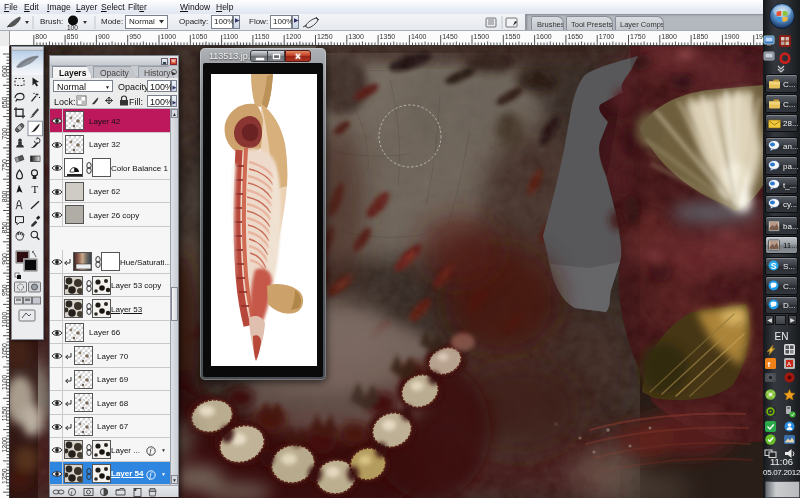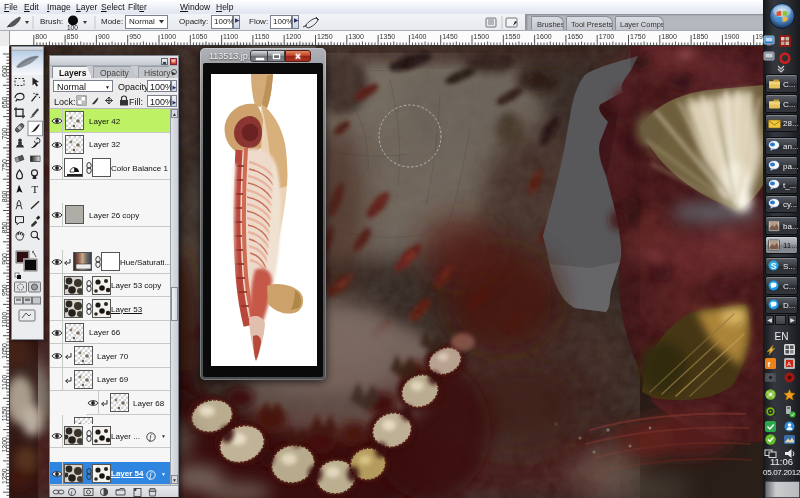--- a/index.html
+++ b/index.html
@@ -1080,21 +1080,21 @@
       <path d="M33,3 l0,7 M29.5,6.5 l7,0 M33,3 l-1.5,1.8 M33,3 l1.5,1.8 M33,10 l-1.5,-1.8 M33,10 l1.5,-1.8 M29.5,6.5 l1.8,-1.5 M29.5,6.5 l1.8,1.5 M36.5,6.5 l-1.8,-1.5 M36.5,6.5 l-1.8,1.5" stroke="#333" stroke-width="1"></path>
       <rect x="44" y="6" width="8" height="5.5" fill="#333"></rect>
         <path d="M45.5,6 v-1.5 a2.5,2.5 0 0,1 5,0 v1.5" fill="none" stroke="#333" stroke-width="1.2"></path>
     </svg>
     <span class="abs" style="left:79px;top:19px;">Fill:</span>
     <div class="abs" style="left:97px;top:17px;width:24px;height:12px;background:#fff;border:1px solid #7b818c;padding:1px 0 0 2px;">100%</div>
     <div class="abs" style="left:121px;top:17px;width:6px;height:12px;background:linear-gradient(#eef2f8,#c9d4e4);border:1px solid #7b818c;font-size:5px;color:#336;padding:3px 0 0 0.5px;">▶</div>
   </div>
 
   <div class="abs" id="laylist" style="left:0;top:53px;width:120px;height:376px;background:#f6f6f6;overflow:hidden;">
-      <div style="position:absolute;left:0;top:0px;width:120px;height:23.5px;background:#bef264;border-bottom:1px solid #c9c9c9;color:#111;">
+      <div style="position:absolute;left:0;top:0px;width:120px;height:23.5px;background:#be185d;border-bottom:1px solid #c9c9c9;color:#111;">
         <div style="position:absolute;left:0;top:0;width:13px;height:23.5px;border-right:1px solid #c9c9c9;">
           <svg width="12" height="10" style="position:absolute;left:1px;top:7px">
             <path d="M1,5 C3,1.8 9,1.8 11,5 C9,8.2 3,8.2 1,5 Z" fill="#f0f0f0" stroke="#222" stroke-width="0.9"></path>
             <circle cx="6" cy="5" r="1.9" fill="#222"></circle>
           </svg>
         </div>
         <div style="position:absolute;left:15px;top:2px;width:19px;height:19px;border:1px solid #555;overflow:hidden;background:#fff;background-image:linear-gradient(45deg,#cfcfcf 25%,transparent 25%,transparent 75%,#cfcfcf 75%),linear-gradient(45deg,#cfcfcf 25%,transparent 25%,transparent 75%,#cfcfcf 75%);background-size:5px 5px;background-position:0 0,2.5px 2.5px;"><svg width="19" height="19">
             <circle cx="5" cy="6" r="1.4" fill="#8a7a66"></circle>
             <circle cx="12" cy="9" r="1.8" fill="#7a6a58"></circle>
             <circle cx="8" cy="14" r="1.2" fill="#6a5c4c"></circle>
@@ -1127,20 +1127,30 @@
             <path d="M9.5,8.5 a4.5,4.5 0 0,0 -4.5,4.5 l4.5,0 z" fill="#fff" stroke="#111" stroke-width="0.7"></path>
             <rect x="2" y="15" width="15" height="2.5" fill="#222"></rect>
           </svg></div>
         <svg width="8" height="12" style="position:absolute;left:35px;top:6px">
           <ellipse cx="4" cy="3.5" rx="2.2" ry="3" fill="none" stroke="#333" stroke-width="1"></ellipse>
           <ellipse cx="4" cy="8.5" rx="2.2" ry="3" fill="none" stroke="#333" stroke-width="1"></ellipse>
         </svg>
         <div style="position:absolute;left:42px;top:2px;width:19px;height:19px;border:1px solid #555;overflow:hidden;background:#fff;"></div>
         <span style="position:absolute;left:61px;top:7.5px;font-size:8px;white-space:nowrap;">Color Balance 1</span>
       </div>
+      <div style="position:absolute;left:0;top:70.5px;width:120px;height:23.5px;background:#f6f6f6;border-bottom:1px solid #c9c9c9;color:#111;">
+        <div style="position:absolute;left:0;top:0;width:13px;height:23.5px;border-right:1px solid #c9c9c9;">
+          <svg width="12" height="10" style="position:absolute;left:1px;top:7px">
+            <path d="M1,5 C3,1.8 9,1.8 11,5 C9,8.2 3,8.2 1,5 Z" fill="#f0f0f0" stroke="#222" stroke-width="0.9"></path>
+            <circle cx="6" cy="5" r="1.9" fill="#222"></circle>
+          </svg>
+        </div>
+        <div style="position:absolute;left:15px;top:2px;width:19px;height:19px;border:1px solid #555;overflow:hidden;background:#cfccc6;"></div>
+        <span style="position:absolute;left:39px;top:7.5px;font-size:8px;white-space:nowrap;">Layer 62</span>
+      </div>
       <div style="position:absolute;left:0;top:94px;width:120px;height:23.5px;background:#f6f6f6;border-bottom:1px solid #c9c9c9;color:#111;">
         <div style="position:absolute;left:0;top:0;width:13px;height:23.5px;border-right:1px solid #c9c9c9;">
           <svg width="12" height="10" style="position:absolute;left:1px;top:7px">
             <path d="M1,5 C3,1.8 9,1.8 11,5 C9,8.2 3,8.2 1,5 Z" fill="#f0f0f0" stroke="#222" stroke-width="0.9"></path>
             <circle cx="6" cy="5" r="1.9" fill="#222"></circle>
           </svg>
         </div>
         <div style="position:absolute;left:15px;top:2px;width:19px;height:19px;border:1px solid #555;overflow:hidden;background:#b0ada7;"></div>
         <span style="position:absolute;left:39px;top:7.5px;font-size:8px;white-space:nowrap;">Layer 26 copy</span>
       </div>
@@ -1244,21 +1254,21 @@
         <svg width="9" height="10" style="position:absolute;left:14px;top:8px">
           <path d="M7,1 v4 h-5 M4,3 l-2.5,2 l2.5,2" stroke="#333" fill="none" stroke-width="1"></path>
         </svg>
         <div style="position:absolute;left:24px;top:2px;width:19px;height:19px;border:1px solid #555;overflow:hidden;background:#fff;background-image:linear-gradient(45deg,#cfcfcf 25%,transparent 25%,transparent 75%,#cfcfcf 75%),linear-gradient(45deg,#cfcfcf 25%,transparent 25%,transparent 75%,#cfcfcf 75%);background-size:5px 5px;background-position:0 0,2.5px 2.5px;"><svg width="19" height="19">
             <circle cx="5" cy="6" r="1.4" fill="#8a7a66"></circle>
             <circle cx="12" cy="9" r="1.8" fill="#7a6a58"></circle>
             <circle cx="8" cy="14" r="1.2" fill="#6a5c4c"></circle>
           </svg></div>
         <span style="position:absolute;left:47px;top:7.5px;font-size:8px;white-space:nowrap;">Layer 69</span>
       </div>
-      <div style="position:absolute;left:0;top:282px;width:120px;height:23.5px;background:#f6f6f6;border-bottom:1px solid #c9c9c9;color:#111;margin-left:36px;">
+      <div style="position:absolute;left:0;top:282px;width:120px;height:23.5px;background:#f6f6f6;border-bottom:1px solid #c9c9c9;color:#111;">
         <div style="position:absolute;left:0;top:0;width:13px;height:23.5px;border-right:1px solid #c9c9c9;">
           <svg width="12" height="10" style="position:absolute;left:1px;top:7px">
             <path d="M1,5 C3,1.8 9,1.8 11,5 C9,8.2 3,8.2 1,5 Z" fill="#f0f0f0" stroke="#222" stroke-width="0.9"></path>
             <circle cx="6" cy="5" r="1.9" fill="#222"></circle>
           </svg>
         </div>
         <svg width="9" height="10" style="position:absolute;left:14px;top:8px">
           <path d="M7,1 v4 h-5 M4,3 l-2.5,2 l2.5,2" stroke="#333" fill="none" stroke-width="1"></path>
         </svg>
         <div style="position:absolute;left:24px;top:2px;width:19px;height:19px;border:1px solid #555;overflow:hidden;background:#fff;background-image:linear-gradient(45deg,#cfcfcf 25%,transparent 25%,transparent 75%,#cfcfcf 75%),linear-gradient(45deg,#cfcfcf 25%,transparent 25%,transparent 75%,#cfcfcf 75%);background-size:5px 5px;background-position:0 0,2.5px 2.5px;"><svg width="19" height="19">
@@ -1278,21 +1288,21 @@
         <svg width="9" height="10" style="position:absolute;left:14px;top:8px">
           <path d="M7,1 v4 h-5 M4,3 l-2.5,2 l2.5,2" stroke="#333" fill="none" stroke-width="1"></path>
         </svg>
         <div style="position:absolute;left:24px;top:2px;width:19px;height:19px;border:1px solid #555;overflow:hidden;background:#fff;background-image:linear-gradient(45deg,#cfcfcf 25%,transparent 25%,transparent 75%,#cfcfcf 75%),linear-gradient(45deg,#cfcfcf 25%,transparent 25%,transparent 75%,#cfcfcf 75%);background-size:5px 5px;background-position:0 0,2.5px 2.5px;"><svg width="19" height="19">
             <circle cx="5" cy="6" r="1.4" fill="#8a7a66"></circle>
             <circle cx="12" cy="9" r="1.8" fill="#7a6a58"></circle>
             <circle cx="8" cy="14" r="1.2" fill="#6a5c4c"></circle>
           </svg></div>
         <span style="position:absolute;left:47px;top:7.5px;font-size:8px;white-space:nowrap;">Layer 67</span>
       </div>
-      <div style="position:absolute;left:0;top:315px;width:120px;height:23.5px;background:#f6f6f6;border-bottom:1px solid #c9c9c9;color:#111;">
+      <div style="position:absolute;left:0;top:329px;width:120px;height:23.5px;background:#f6f6f6;border-bottom:1px solid #c9c9c9;color:#111;">
         <div style="position:absolute;left:0;top:0;width:13px;height:23.5px;border-right:1px solid #c9c9c9;">
           <svg width="12" height="10" style="position:absolute;left:1px;top:7px">
             <path d="M1,5 C3,1.8 9,1.8 11,5 C9,8.2 3,8.2 1,5 Z" fill="#f0f0f0" stroke="#222" stroke-width="0.9"></path>
             <circle cx="6" cy="5" r="1.9" fill="#222"></circle>
           </svg>
         </div>
         <div style="position:absolute;left:14px;top:2px;width:19px;height:19px;border:1px solid #555;overflow:hidden;background:#d8d4cc;"><svg width="19" height="19">
             <circle cx="4" cy="4" r="3.4" fill="#2a2620"></circle>
             <circle cx="13" cy="6" r="4" fill="#3a332a"></circle>
             <circle cx="7" cy="13" r="3.8" fill="#241f1a"></circle>

